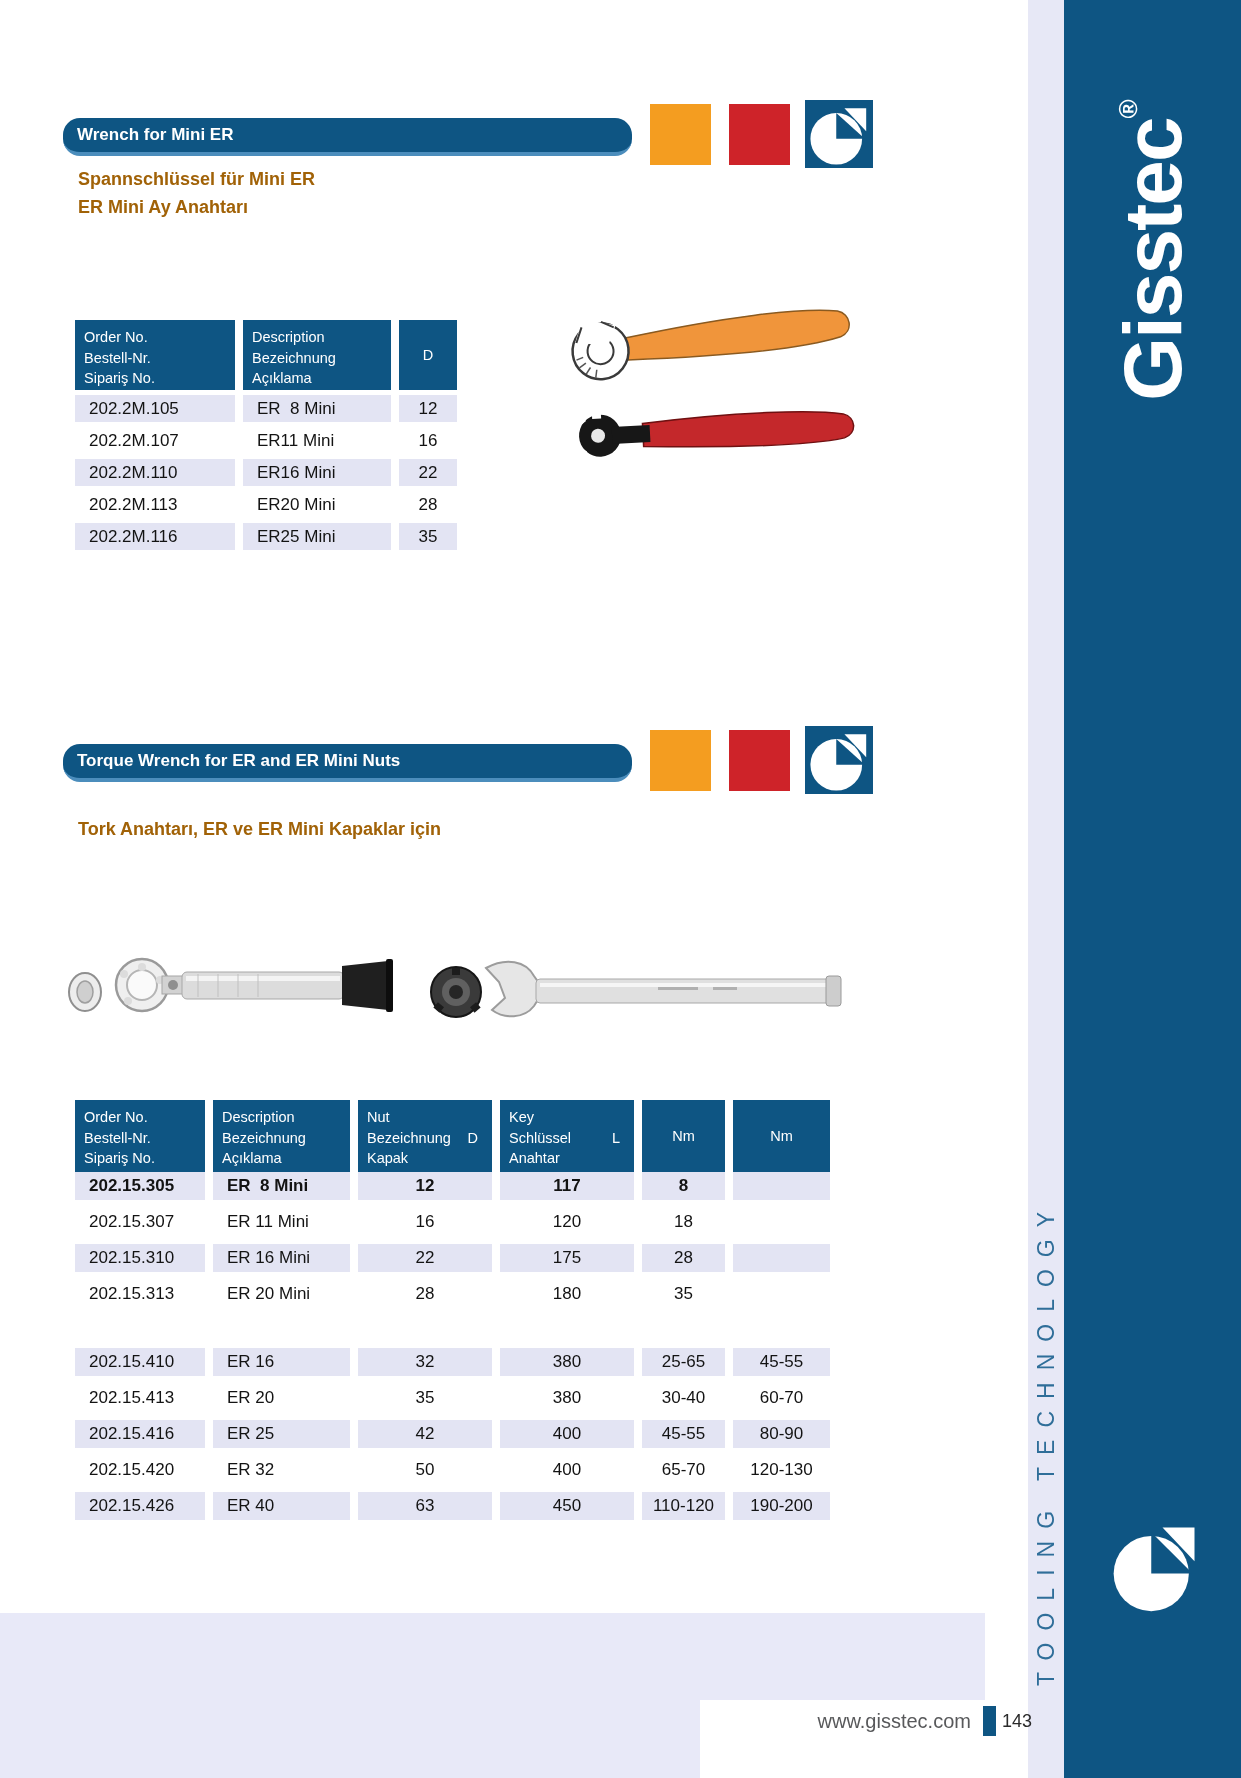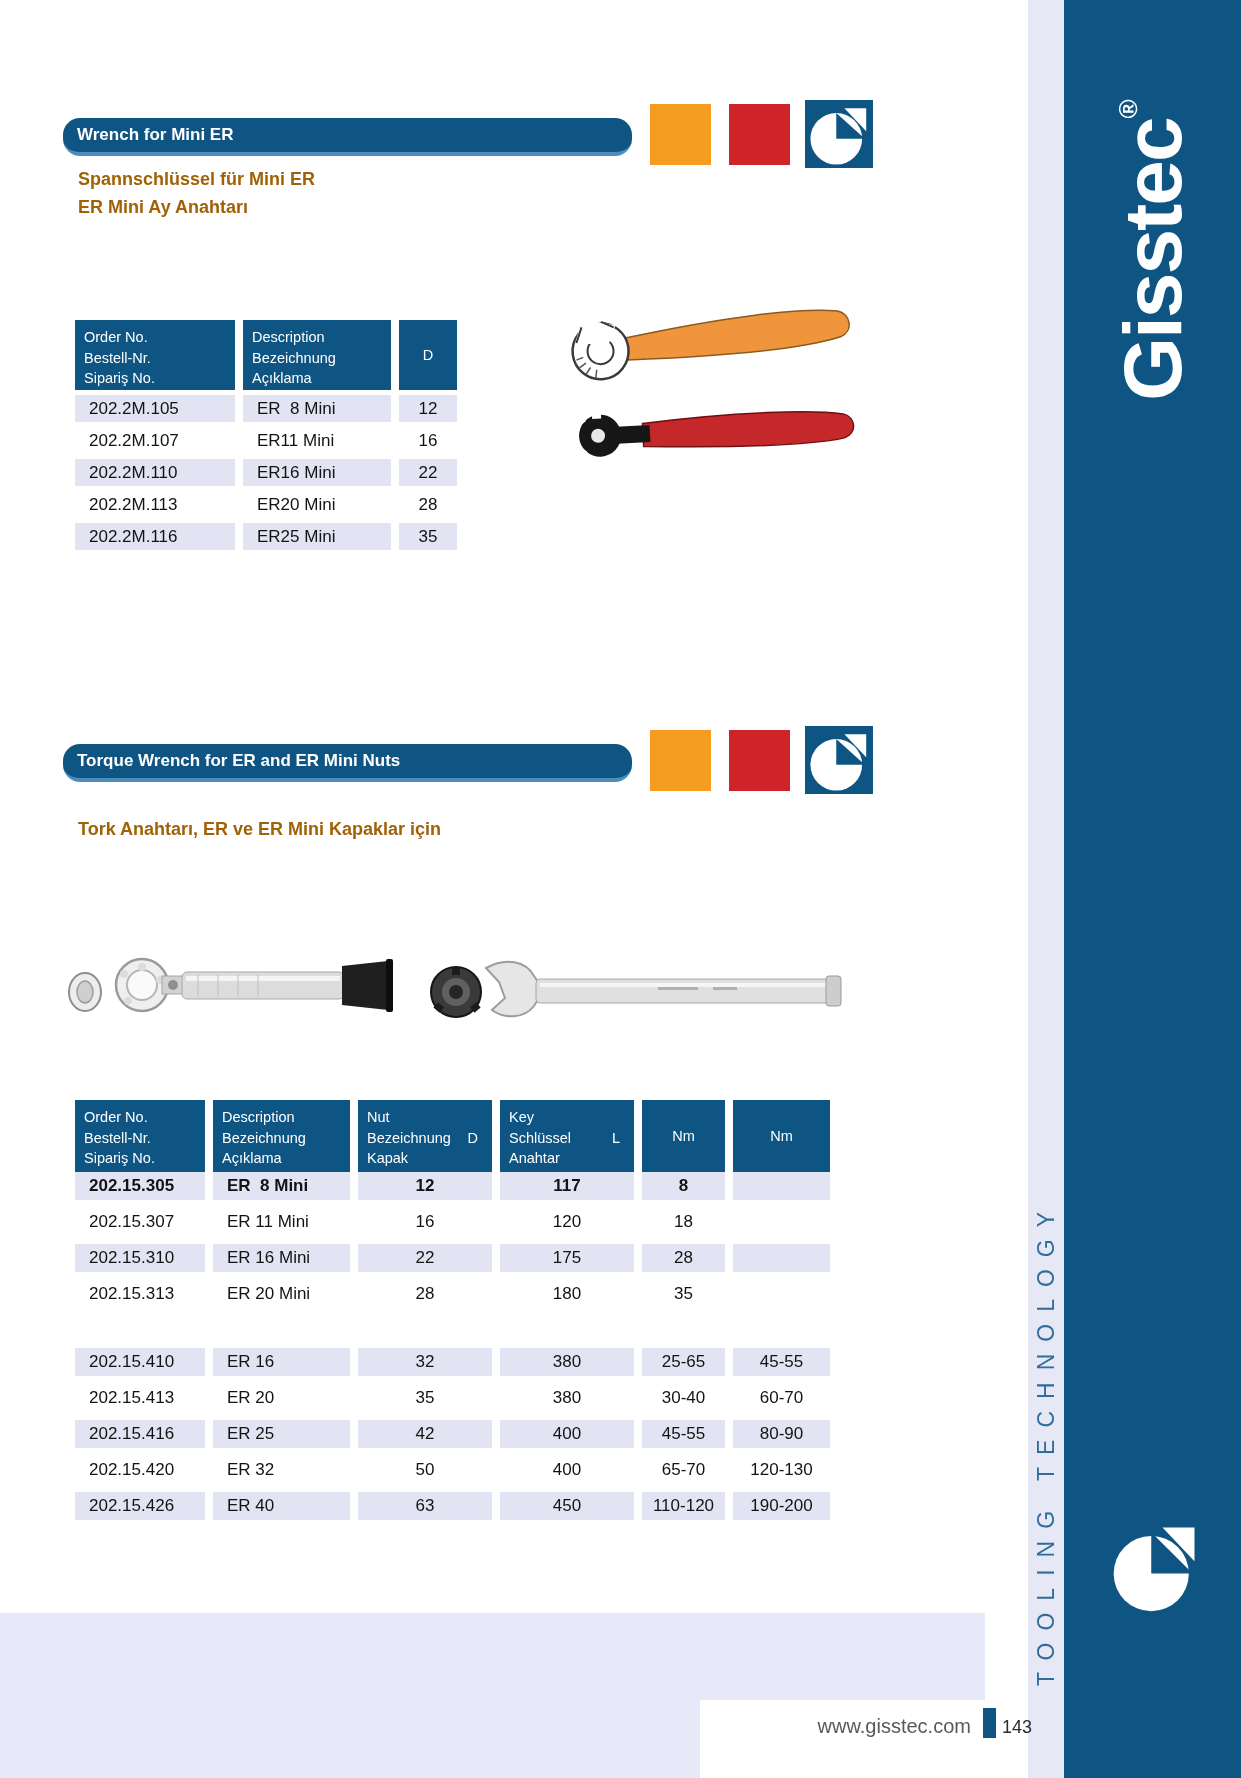--- a/index.html
+++ b/index.html
@@ -55,21 +55,21 @@
   .table2 .trow.first{margin-top:0;font-weight:bold;}
   .table2 .trow.group-gap{margin-top:40px;}
   .t2c1{width:130px;} .t2c2{width:137px;} .t2c3{width:134px;} .t2c4{width:134px;} .t2c5{width:83px;} .t2c6{width:97px;}
 
   
   .wrench-art{position:absolute;left:548px;top:292px;}
   .photo-art{position:absolute;left:58px;top:952px;}
 
   
   .footer{position:absolute;top:1704px;left:700px;width:332px;height:34px;display:flex;
-          justify-content:flex-end;align-items:flex-end;}
+          justify-content:flex-end;align-items:center;}
   .site{font-size:20px;color:#58595B;}
   .pgsq{width:13px;height:30px;background:var(--brand-blue,#0E5583);margin:0 6px 0 12px;}
   .pgnum{font-size:18px;color:#2b2b2b;}
 </style>
 </head>
 <body>
 
 <div class="page">
 
   <div class="bottom-lavender"></div>

